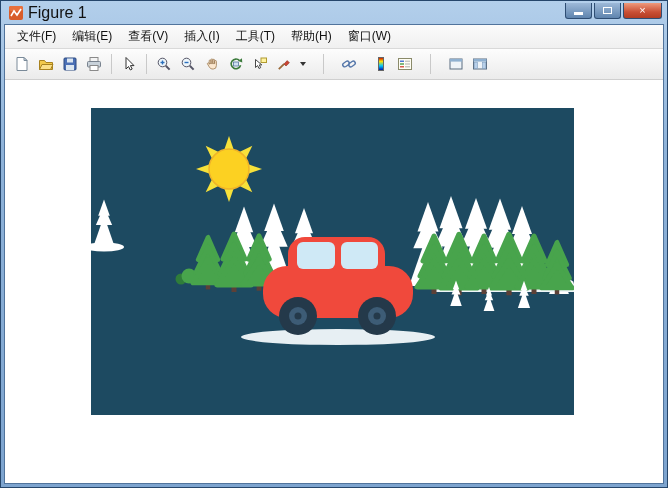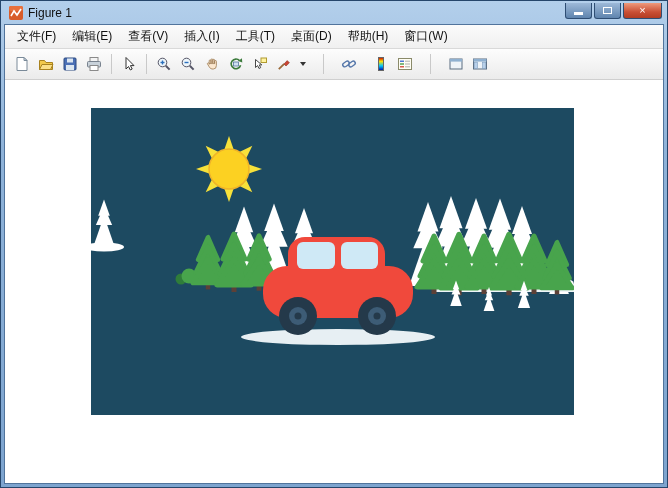--- a/index.html
+++ b/index.html
@@ -15,21 +15,21 @@
     background:linear-gradient(180deg,#b3cfeb 0%,#8fb3d9 30%,#7da4cf 100%);
     padding:0 3px 3px 3px;
     display:flex; flex-direction:column;
   }
   .titlebar {
     height:23px; display:flex; align-items:center; padding:0 2px;
   }
   .title-icon {
     width:16px; height:16px; margin:0 4px 0 2px; flex:0 0 auto;
   }
-  .title-text { font-size:12px; color:#111; flex:1; }
+  .title-text { font-size:16px; color:#111; flex:1; }
   .win-controls { display:flex; gap:2px; align-items:flex-start; margin-top:-4px; }
   .win-btn {
     width:27px; height:16px;
     border:1px solid #2e4d73; border-top:none;
     border-radius:0 0 3px 3px;
     background:linear-gradient(#9db9d8,#5f84ae);
     display:flex; align-items:center; justify-content:center;
     color:#fff; font-size:11px; line-height:1; cursor:default; padding:0;
   }
   .win-btn.close {
@@ -100,21 +100,20 @@
   </div>
 
   <div class="client">
 
     <div class="menubar">
       <span class="menu-item">文件(F)</span>
       <span class="menu-item">编辑(E)</span>
       <span class="menu-item">查看(V)</span>
       <span class="menu-item">插入(I)</span>
       <span class="menu-item">工具(T)</span>
-      <span class="menu-item">桌面(D)</span>
       <span class="menu-item">帮助(H)</span>
       <span class="menu-item">窗口(W)</span>
     </div>
 
     <div class="toolbar">
 
       <button class="tbtn" title="new-figure">
         <svg width="16" height="16" viewBox="0 0 16 16">
           <path d="M3 1.5h7l3 3v10H3z" fill="#fff" stroke="#7a8a99"></path>
           <path d="M10 1.5v3h3z" fill="#dfe7ee" stroke="#7a8a99"></path>

